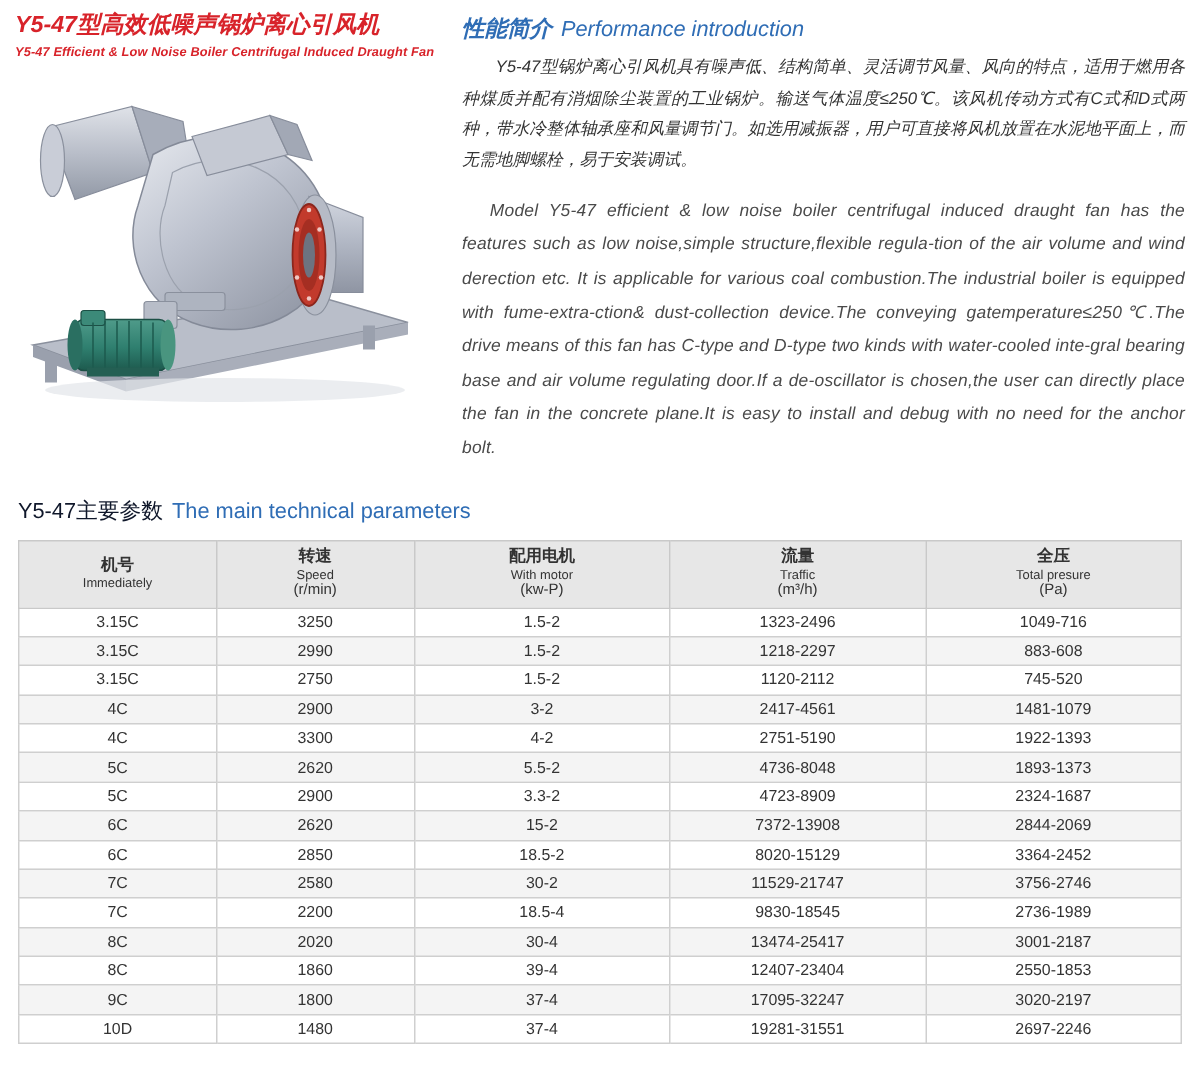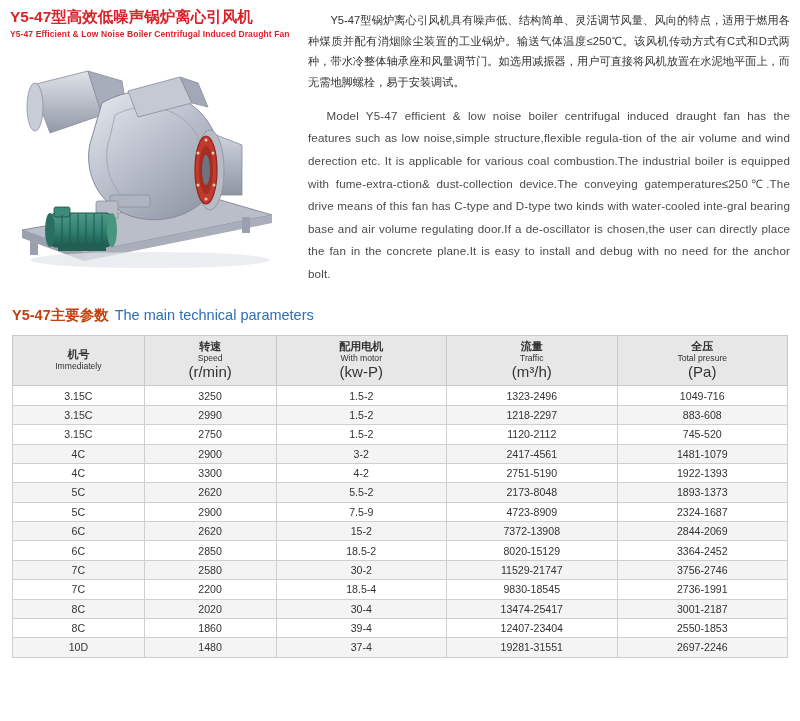--- a/index.html
+++ b/index.html
@@ -14,20 +14,21 @@
     font-family: "Liberation Sans", sans-serif;
     color: #333;
     position: relative;
     overflow: hidden;
   }
 
   
   .top-wrap {
     display: flex;
     padding: 8px 10px 0 10px;
+    font-style: italic;
   }
   .left-col {
     width: 290px;
     flex: 0 0 290px;
   }
   .right-col {
     flex: 1;
     padding-left: 8px;
     padding-top: 2px;
   }
@@ -92,22 +93,22 @@
     text-indent: 1.6em;
     letter-spacing: 0.15px;
   }
 
   
   .params-head {
     margin: 20px 0 10px 12px;
     white-space: nowrap;
   }
   .params-head .cn {
-    color: #c2410c;
-    font-weight: bold;
+    color: #0f172a;
+    font-weight: normal;
     font-size: 14.5px;
   }
   .params-head .en {
     color: #2f6db5;
     font-size: 14.5px;
     margin-left: 6px;
   }
 
   
   .tbl-wrap { padding: 0 12px; }
@@ -128,21 +129,21 @@
   table.params thead th .h-cn {
     font-size: 11px;
     font-weight: bold;
     display: block;
   }
   table.params thead th .h-en {
     font-size: 8.6px;
     display: block;
   }
   table.params thead th .h-unit {
-    font-size: 15px;
+    font-size: 10px;
     display: block;
   }
   table.params tbody td {
     border: 1px solid #cfcfcf;
     text-align: center;
     padding: 3.2px 2px;
     font-size: 10.6px;
     color: #333;
     background: #fff;
   }
@@ -247,20 +248,23 @@
           <line x1="84" y1="169" x2="84" y2="200" stroke="#1d5a4e" stroke-width="1"></line>
           <line x1="92" y1="170" x2="92" y2="200" stroke="#1d5a4e" stroke-width="1"></line>
         </g>
 
         <ellipse cx="140" cy="215" rx="120" ry="8" fill="#e3e5ea" opacity="0.7"></ellipse>
       </svg>
     </div>
   </div>
 
   <div class="right-col">
+    <div class="sec-head">
+      <span class="cn">性能简介</span><span class="en">Performance introduction</span>
+    </div>
     <p class="cn-para">Y5-47型锅炉离心引风机具有噪声低、结构简单、灵活调节风量、风向的特点，适用于燃用各种煤质并配有消烟除尘装置的工业锅炉。输送气体温度≤250℃。该风机传动方式有C式和D式两种，带水冷整体轴承座和风量调节门。如选用减振器，用户可直接将风机放置在水泥地平面上，而无需地脚螺栓，易于安装调试。</p>
     <p class="en-para">Model Y5-47 efficient &amp; low noise boiler centrifugal induced draught fan has the features such as low noise,simple structure,flexible regula-tion of the air volume and wind derection etc. It is applicable for various coal combustion.The industrial boiler is equipped with fume-extra-ction&amp; dust-collection device.The conveying gatemperature≤250℃.The drive means of this fan has C-type and D-type two kinds with water-cooled inte-gral bearing base and air volume regulating door.If a de-oscillator is chosen,the user can directly place the fan in the concrete plane.It is easy to install and debug with no need for the anchor bolt.</p>
   </div>
 </div>
 
 <div class="params-head">
   <span class="cn">Y5-47主要参数</span><span class="en">The main technical parameters</span>
 </div>
 
 <div class="tbl-wrap">
@@ -326,27 +330,27 @@
           <td class="col1">4C</td>
           <td class="col2">3300</td>
           <td class="col3">4-2</td>
           <td class="col4">2751-5190</td>
           <td class="col5">1922-1393</td>
         </tr>
         <tr>
           <td class="col1">5C</td>
           <td class="col2">2620</td>
           <td class="col3">5.5-2</td>
-          <td class="col4">2173-8048</td>
+          <td class="col4">4736-8048</td>
           <td class="col5">1893-1373</td>
         </tr>
         <tr>
           <td class="col1">5C</td>
           <td class="col2">2900</td>
-          <td class="col3">7.5-9</td>
+          <td class="col3">3.3-2</td>
           <td class="col4">4723-8909</td>
           <td class="col5">2324-1687</td>
         </tr>
         <tr>
           <td class="col1">6C</td>
           <td class="col2">2620</td>
           <td class="col3">15-2</td>
           <td class="col4">7372-13908</td>
           <td class="col5">2844-2069</td>
         </tr>
@@ -362,37 +366,44 @@
           <td class="col2">2580</td>
           <td class="col3">30-2</td>
           <td class="col4">11529-21747</td>
           <td class="col5">3756-2746</td>
         </tr>
         <tr>
           <td class="col1">7C</td>
           <td class="col2">2200</td>
           <td class="col3">18.5-4</td>
           <td class="col4">9830-18545</td>
-          <td class="col5">2736-1991</td>
+          <td class="col5">2736-1989</td>
         </tr>
         <tr>
           <td class="col1">8C</td>
           <td class="col2">2020</td>
           <td class="col3">30-4</td>
           <td class="col4">13474-25417</td>
           <td class="col5">3001-2187</td>
         </tr>
         <tr>
           <td class="col1">8C</td>
           <td class="col2">1860</td>
           <td class="col3">39-4</td>
           <td class="col4">12407-23404</td>
           <td class="col5">2550-1853</td>
         </tr>
         <tr>
+          <td class="col1">9C</td>
+          <td class="col2">1800</td>
+          <td class="col3">37-4</td>
+          <td class="col4">17095-32247</td>
+          <td class="col5">3020-2197</td>
+        </tr>
+        <tr>
           <td class="col1">10D</td>
           <td class="col2">1480</td>
           <td class="col3">37-4</td>
           <td class="col4">19281-31551</td>
           <td class="col5">2697-2246</td>
         </tr>
       </tbody>
   </table>
 </div>
 

